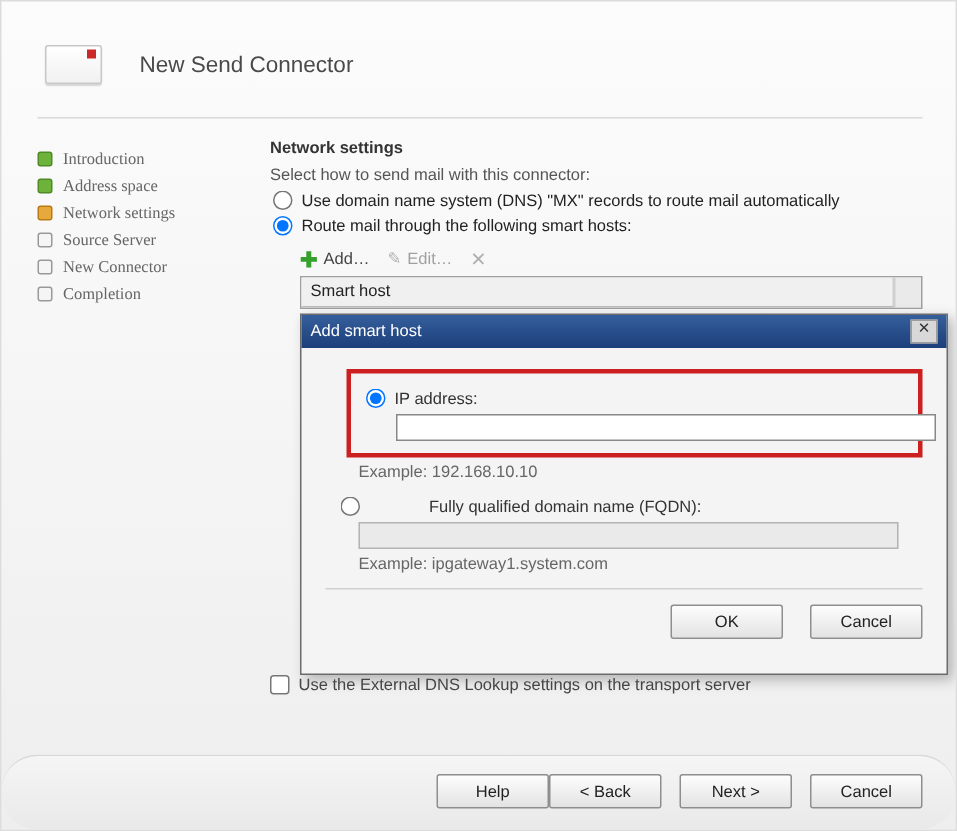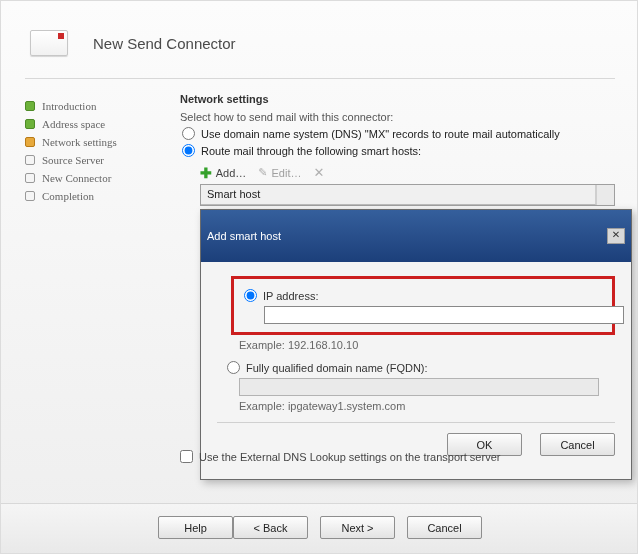--- a/index.html
+++ b/index.html
@@ -168,21 +168,21 @@
     left:20px;
     top:116px;
     width:430px;
     background:#f4f4f4;
     border:1px solid #6b6b6b;
     box-shadow:3px 3px 8px rgba(0,0,0,0.25);
   }
   .dlg-title {
     background: linear-gradient(#355f9c,#1c3f7a);
     color:#fff;
-    padding:18px 6px;
+    padding:3px 6px;
     font-size:11px;
     display:flex;
     justify-content:space-between;
     align-items:center;
   }
   .dlg-close {
     background:#d8d8d8;
     color:#333;
     border:1px solid #9d9d9d;
     width:16px; height:14px;
@@ -261,23 +261,24 @@
   }
   .content .checkbox-row input { margin:0 6px 0 0; }
 
   .footer {
     position:absolute;
     left:0; right:0;
     bottom:0;
     border-top:1px solid #d8d8d8;
     padding:12px 22px 14px 24px;
     display:flex;
-    justify-content:center;
+    justify-content:flex-end;
     align-items:center;
     background:linear-gradient(#f5f5f5,#e9e9e9);
+    border-radius:24px;
   }
   .footer-right {
     display:flex;
     gap:12px;
   }
   .footer-left {
     display:flex;
   }
 </style>
 </head>
@@ -363,21 +364,21 @@
             <div class="dlg-option">
               <input type="radio" name="sh" checked="" style="">
               <span>IP address:</span>
             </div>
             <div class="dlg-input">
               <input type="text" value="" style="">
             </div>
           </div>
           <div class="dlg-example">Example: 192.168.10.10</div>
 
-          <div class="dlg-option" style="margin-left:8px;">
+          <div class="dlg-option" style="margin-left:8px;gap:40px;">
             <input type="radio" name="sh" style="">
             <span>Fully qualified domain name (FQDN):</span>
           </div>
           <div class="dlg-input disabled">
             <input type="text" disabled="" value="" style="">
           </div>
           <div class="dlg-example">Example: ipgateway1.system.com</div>
 
           <div class="dlg-sep"></div>
           <div class="dlg-buttons">

